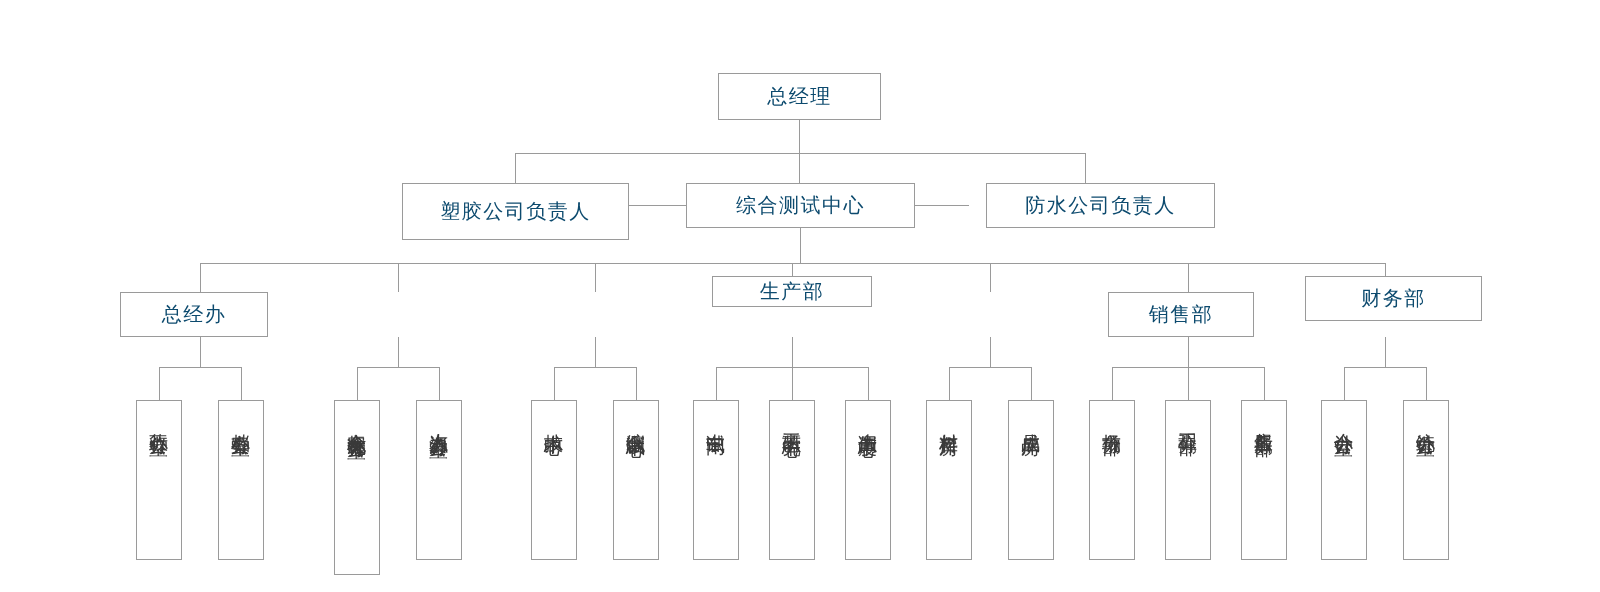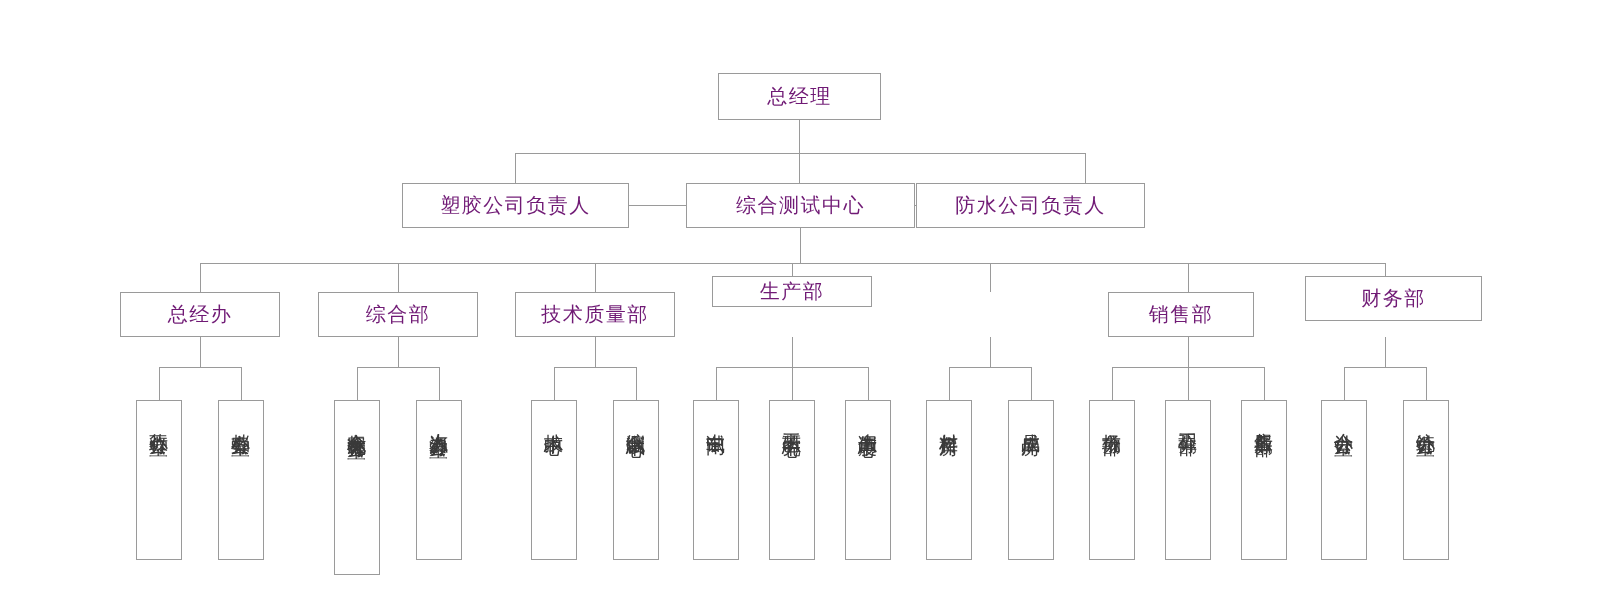--- a/index.html
+++ b/index.html
@@ -14,21 +14,21 @@
   
   .node {
     position: absolute;
     box-sizing: border-box;
     border: 1px solid #9a9a9a;
     background: #ffffff;
     display: flex;
     align-items: center;
     justify-content: center;
     font-size: 20px;
-    color: #701a75;
+    color: #0c4a6e;
     letter-spacing: 1.5px;
     white-space: nowrap;
   }
   
   .vnode {
     position: absolute;
     box-sizing: border-box;
     border: 1px solid #9a9a9a;
     background: #ffffff;
     display: flex;
@@ -104,38 +104,32 @@
 
   <div class="vl" style="left:1385px;top:337px;height:30px"></div>
   <div class="hl" style="left:1344px;top:367px;width:82px"></div>
   <div class="vl" style="left:1344px;top:367px;height:33px"></div>
   <div class="vl" style="left:1426px;top:367px;height:33px"></div>
 
   <div class="node" style="left:718px;top:73px;width:163px;height:47px">
     <span>总经理</span>
   </div>
 
-  <div class="node" style="left:402px;top:183px;width:227px;height:45px">
+  <div class="node" style="left:402px;top:183px;width:227px;height:57px">
     <span>塑胶公司负责人</span>
   </div>
   <div class="node" style="left:686px;top:183px;width:229px;height:45px">
     <span>综合测试中心</span>
   </div>
-  <div class="node" style="left:916px;top:183px;width:229px;height:45px">
+  <div class="node" style="left:986px;top:183px;width:229px;height:45px">
     <span>防水公司负责人</span>
   </div>
 
-  <div class="node" style="left:120px;top:292px;width:160px;height:45px">
+  <div class="node" style="left:120px;top:292px;width:148px;height:45px">
     <span>总经办</span>
-  </div>
-  <div class="node" style="left:318px;top:292px;width:160px;height:45px">
-    <span>综合部</span>
-  </div>
-  <div class="node" style="left:515px;top:292px;width:160px;height:45px">
-    <span>技术质量部</span>
   </div>
   <div class="node" style="left:712px;top:276px;width:160px;height:31px">
     <span>生产部</span>
   </div>
   <div class="node" style="left:1108px;top:292px;width:146px;height:45px">
     <span>销售部</span>
   </div>
   <div class="node" style="left:1305px;top:276px;width:177px;height:45px">
     <span>财务部</span>
   </div>

